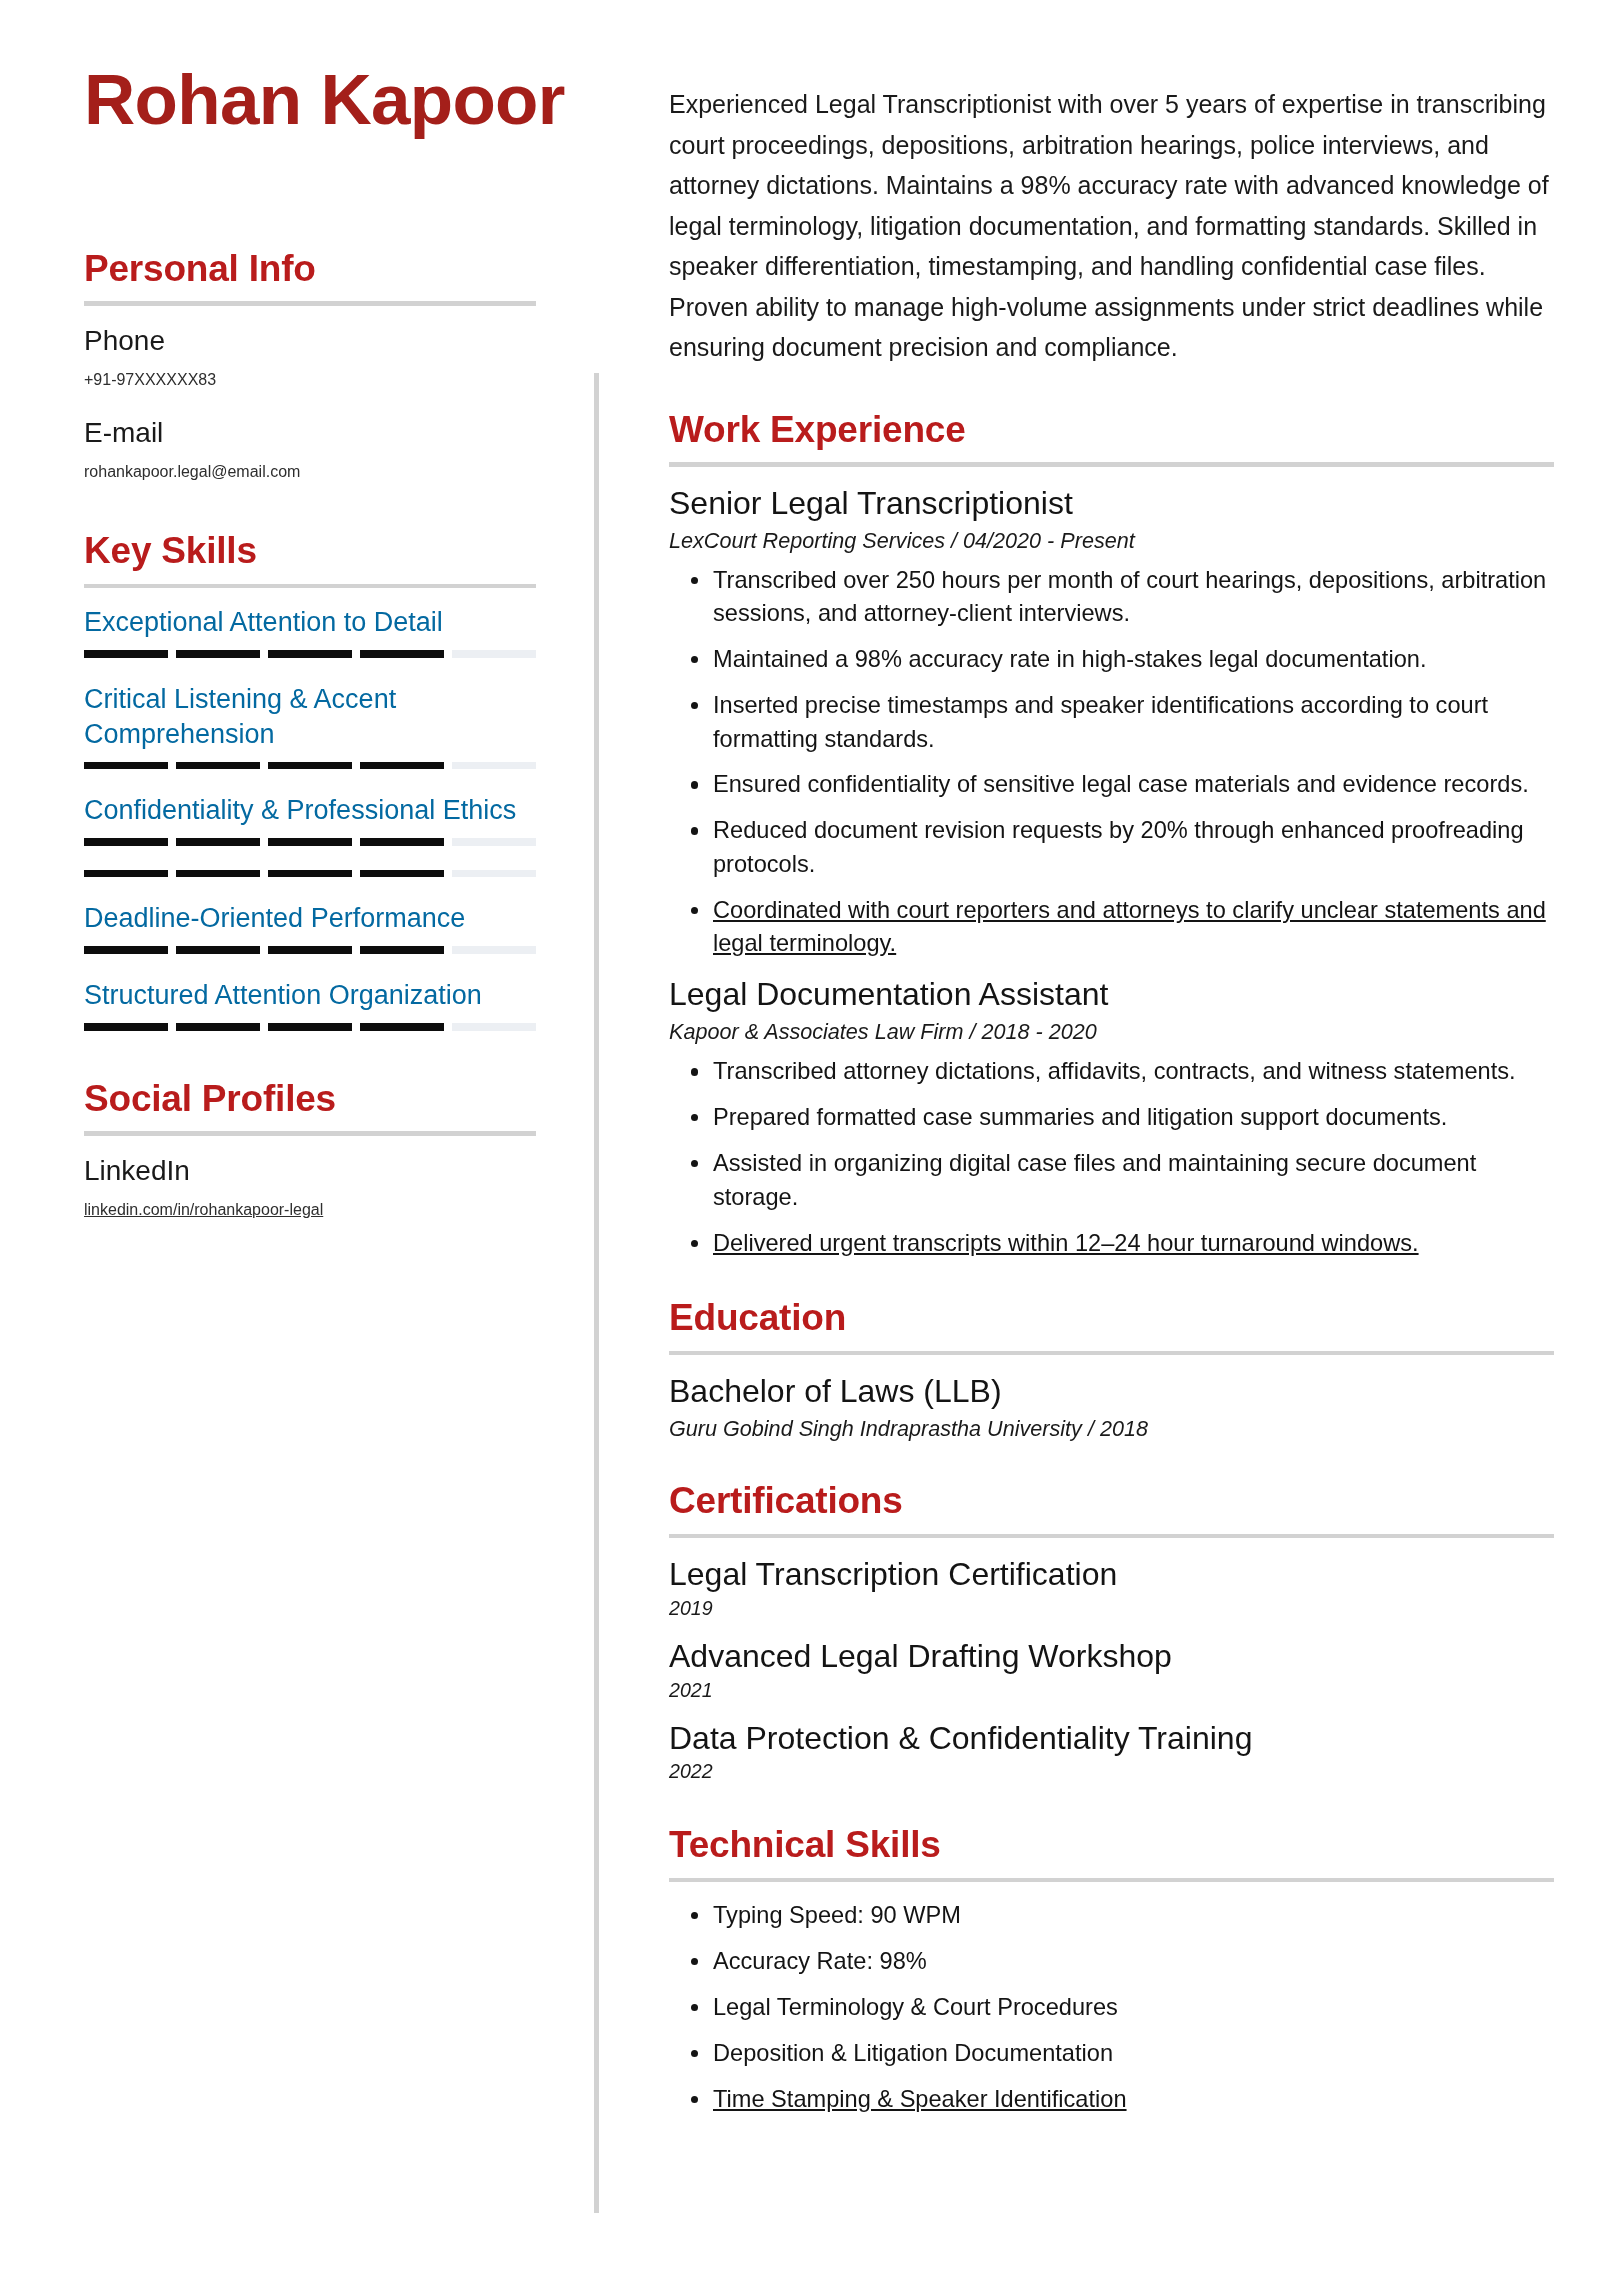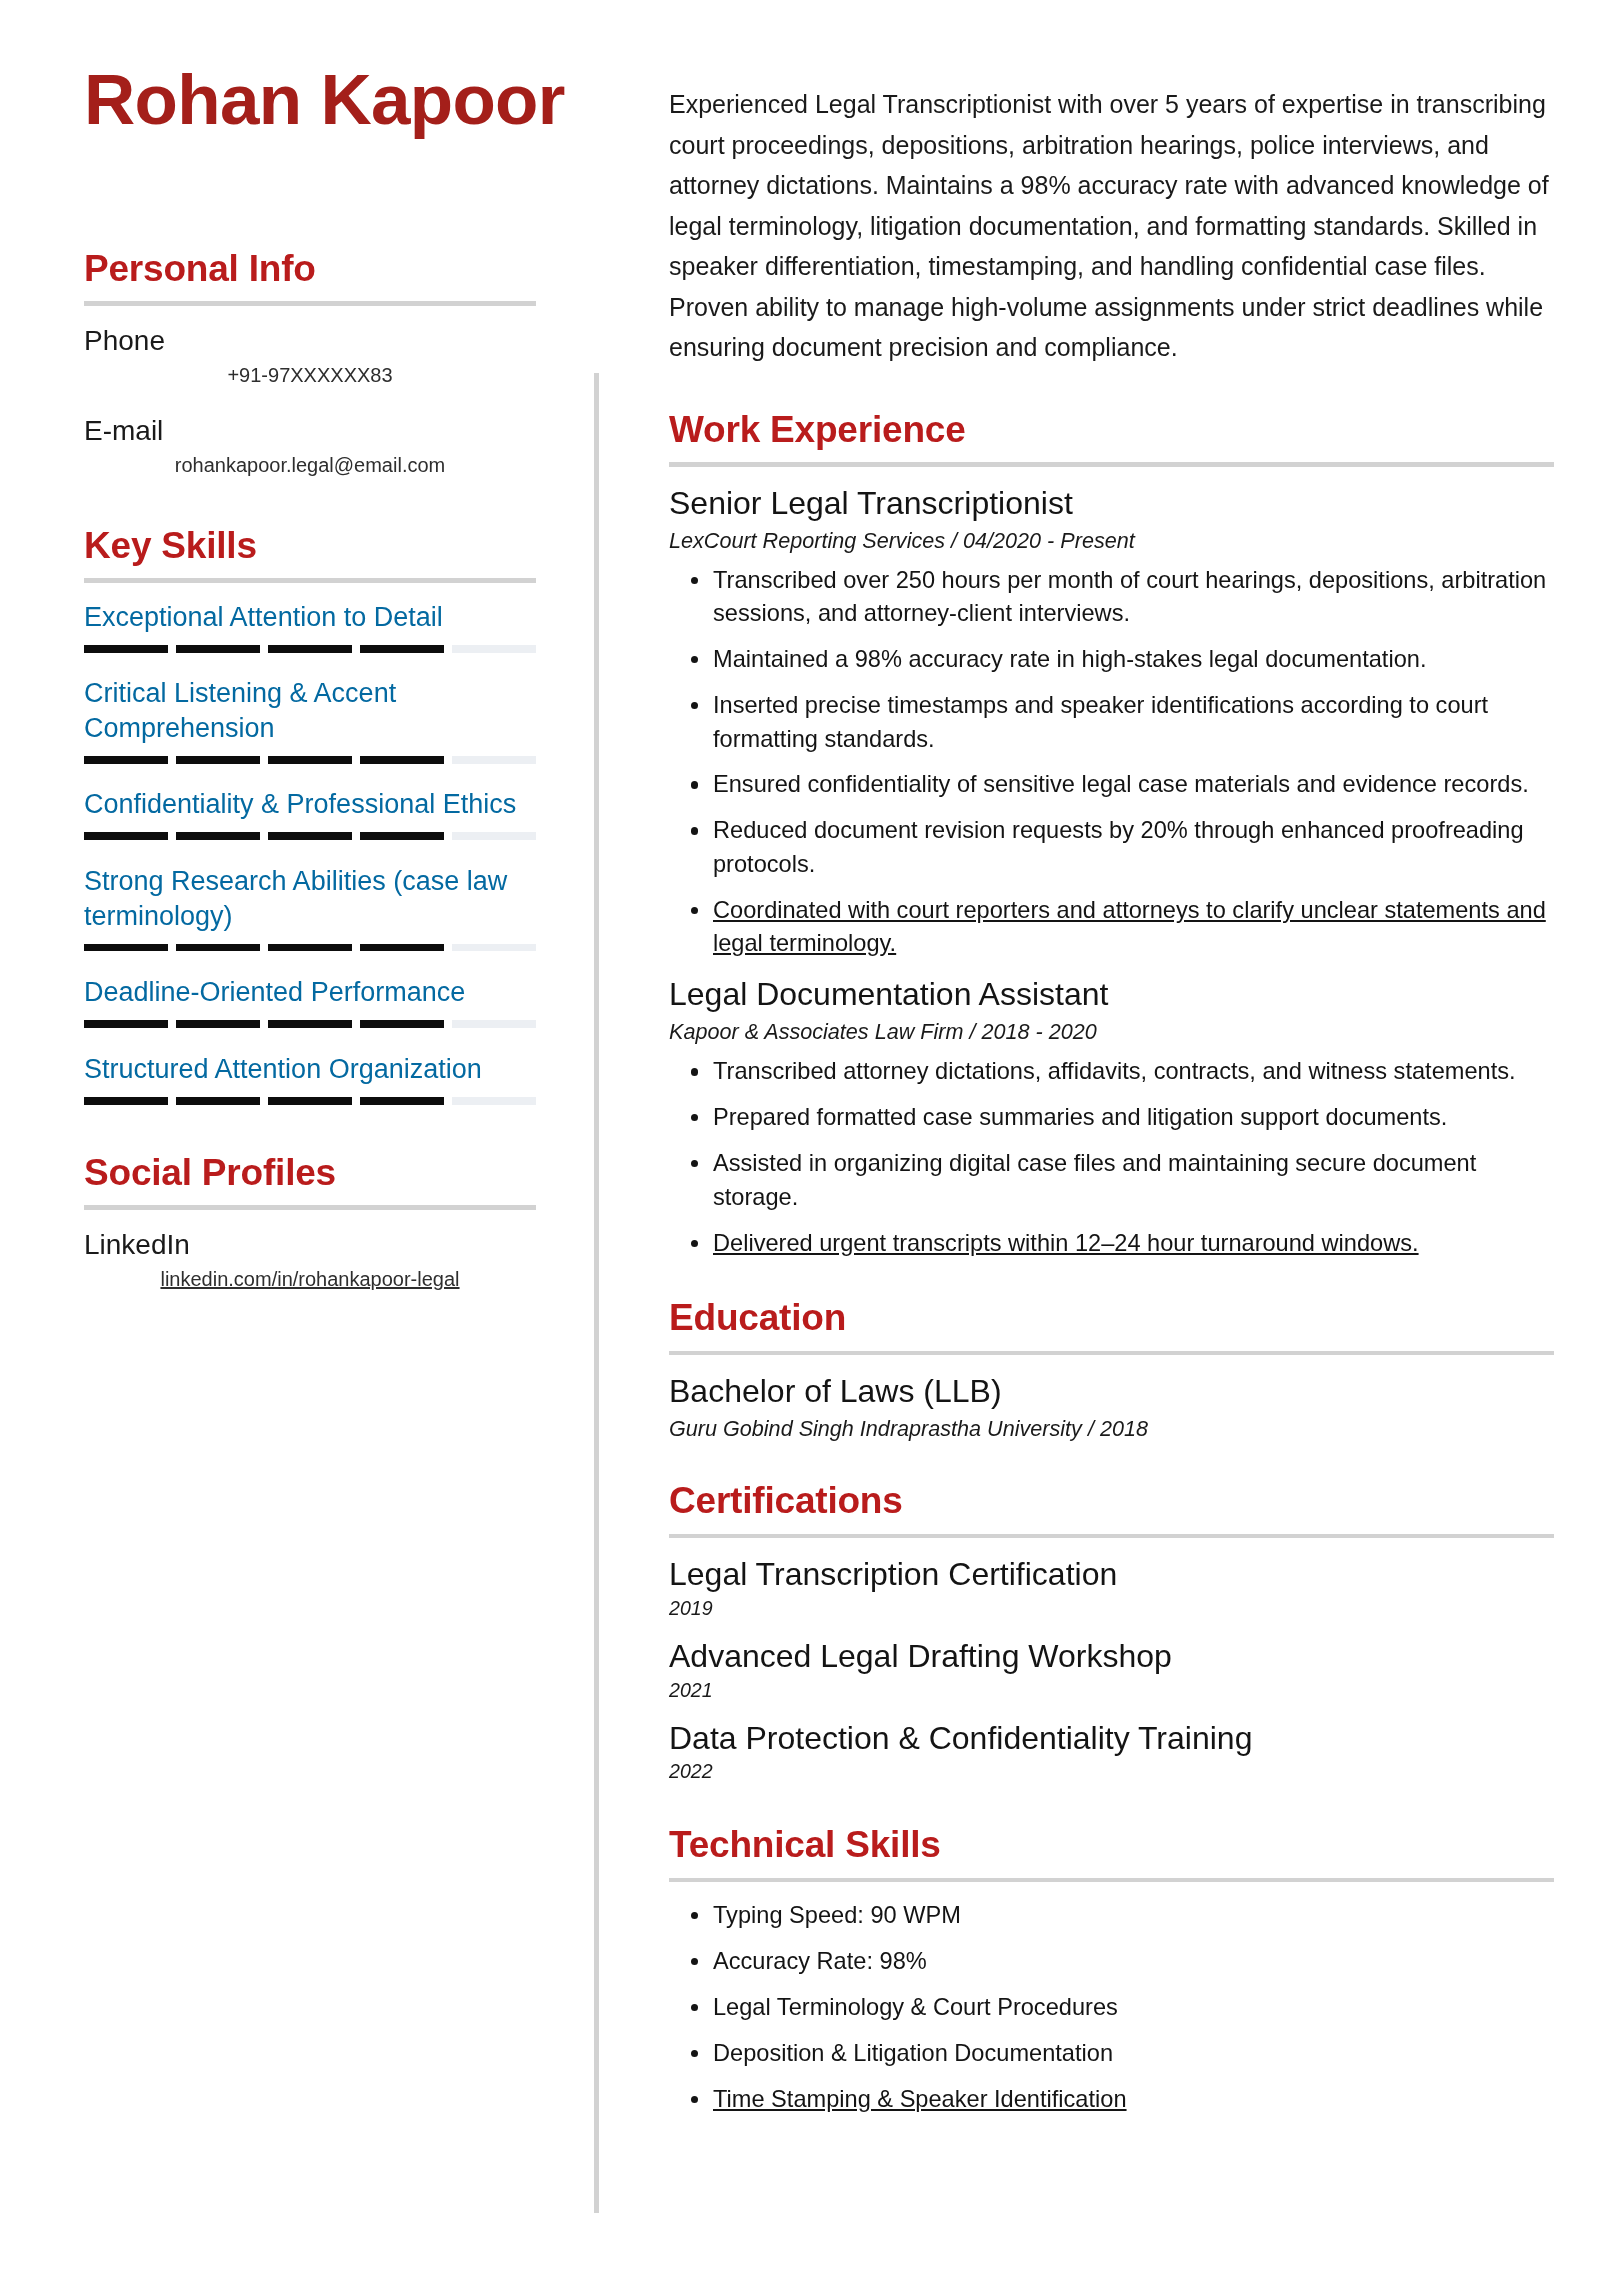--- a/index.html
+++ b/index.html
@@ -75,26 +75,25 @@
 
   
   .info-label {
     font-size: 28px;
     line-height: 1.25;
     color: #1a1a1a;
     font-weight: 400;
     margin: 0 0 2.6px 0;
   }
   .info-value {
-    font-size: 20px;
+    font-size: 16px;
     line-height: 1.3;
     color: #2e2e2e;
-    margin: 4px 0 25px 0;
-    font-weight: 400;
-    text-align: center;
+    margin: 12px 0 25px 0;
+    font-weight: 400;
   }
   .info-value.last { margin-bottom: 0; }
   .info-value.link { text-decoration: underline; }
 
   
   .skill-item { margin-bottom: 7.9px; }
   .skill-name {
     font-size: 27px;
     line-height: 1.28;
     color: #0369a1;
@@ -233,21 +232,20 @@
             <div class="skill-name">Confidentiality &amp; Professional Ethics</div>
             <div class="skill-bar">
               <span class="seg on"></span>
               <span class="seg on"></span>
               <span class="seg on"></span>
               <span class="seg on"></span>
               <span class="seg"></span>
             </div>
           </div>
           <div class="skill-item">
-            <div class="skill-name">Strong Research Abilities (case law terminology)</div>
             <div class="skill-bar">
               <span class="seg on"></span>
               <span class="seg on"></span>
               <span class="seg on"></span>
               <span class="seg on"></span>
               <span class="seg"></span>
             </div>
           </div>
           <div class="skill-item">
             <div class="skill-name">Deadline-Oriented Performance</div>

